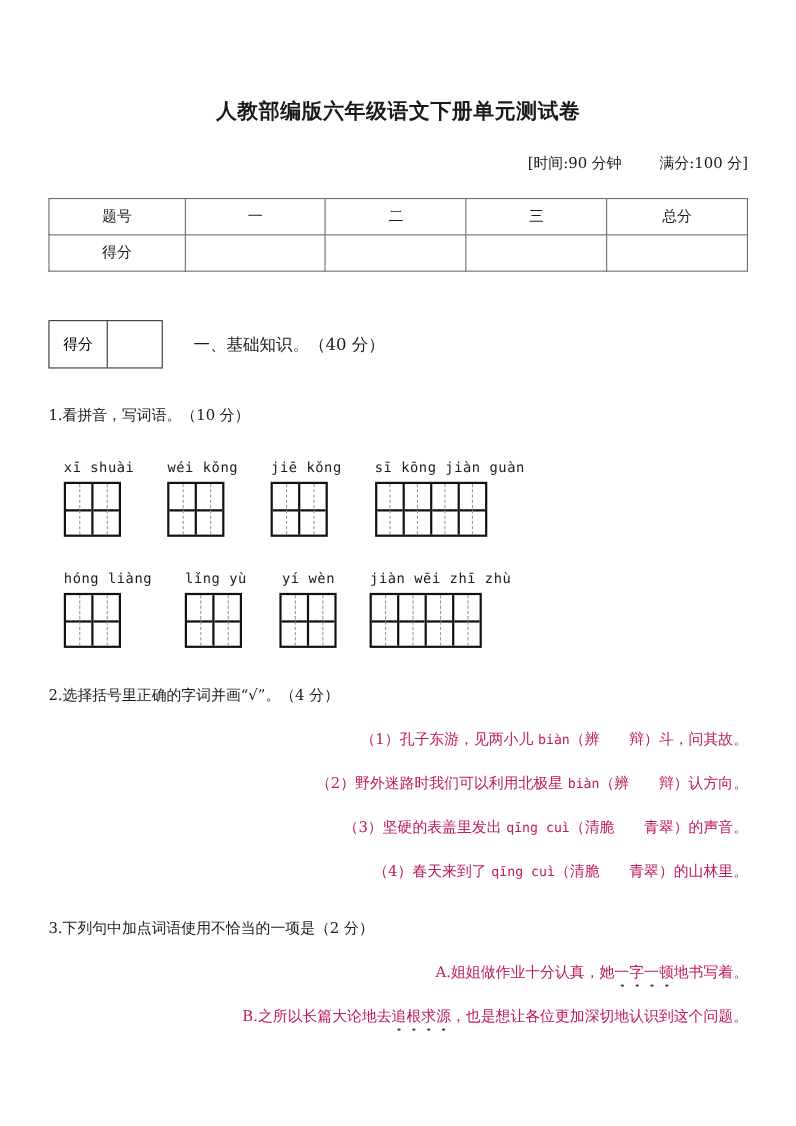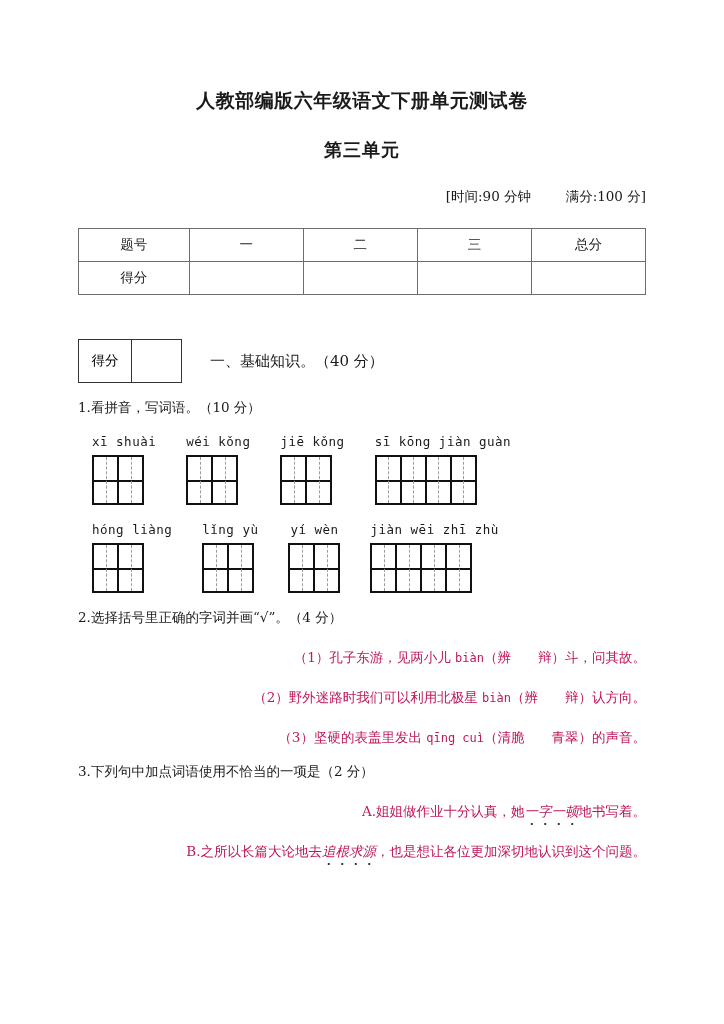--- a/index.html
+++ b/index.html
@@ -14,21 +14,21 @@
     font-family: "DejaVu Serif", "Liberation Serif", serif;
     color: #000000;
     overflow: hidden;
   }
   .page {
     position: absolute;
     left: 0; top: 0;
     width: 724px;
     height: 1024px;
     box-sizing: border-box;
-    padding: 0 78px;
+    padding: 0 44px;
   }
 
   
   .doc-title {
     text-align: center;
     font-size: 19px;
     font-weight: 700;
     letter-spacing: 0.5px;
     margin-top: 88px;
     color: #1a1a1a;
@@ -91,55 +91,54 @@
   .defen-box .cell-blank { flex: 1; }
   .section-title {
     margin-left: 28px;
     font-size: 15px;
     color: #1a1a1a;
   }
 
   
   .q-title {
     font-size: 13.5px;
-    margin-top: 16px;
+    margin-top: 34px;
     color: #1a1a1a;
   }
   .q-sub {
     font-size: 13.5px;
     margin-top: 22px;
     margin-left: 18px;
     color: #be185d;
     text-align: right;
   }
   .pinyin-inline {
     font-family: "DejaVu Sans Mono", "Liberation Mono", monospace;
     font-size: 12px;
   }
   .dotted {
     position: relative;
     display: inline-block;
-    font-style: italic;
   }
   .dotted::after {
     content: "";
     position: absolute;
     left: 0; right: 0;
     bottom: -4px;
     height: 2px;
     background-image: radial-gradient(circle at 50% 50%, #333 0, #333 1px, transparent 1.3px);
     background-size: 13.5px 2px;
     background-repeat: repeat-x;
     background-position: 0 0;
   }
 
   
   .word-row {
     display: flex;
-    margin-top: 17px;
+    margin-top: 30px;
     padding-left: 14px;
   }
   .word-group { margin-right: 30px; }
   .word-group:last-child { margin-right: 0; }
   .word-pinyin {
     font-family: "DejaVu Sans Mono", "Liberation Mono", monospace;
     font-size: 12.5px;
     letter-spacing: 0.5px;
     text-align: center;
     margin-bottom: 6px;
@@ -182,21 +181,20 @@
     top: 50%;
     border-top: 2px solid #111;
   }
 </style>
 </head>
 <body>
 
 <div class="page">
 
   <div class="doc-title">人教部编版六年级语文下册单元测试卷</div>
-  <div class="doc-subtitle">第三单元</div>
   <div class="doc-meta">
     <span>[时间:90 分钟</span>
     <span class="gap"></span>
     <span>满分:100 分]</span>
   </div>
 
   <table class="score-table">
     <tbody>
         <tr>
       <td class="label">题号</td>
@@ -328,20 +326,21 @@
           </div>
         </div>
       </div>
     </div>
 
   <div class="q-title">2.选择括号里正确的字词并画“√”。（4 分）</div>
   <div id="q2-items">
       <div class="q-sub"><span>（1）</span><span>孔子东游，见两小儿 </span><span class="pinyin-inline">biàn</span><span>（辨　　辩）</span><span>斗，问其故。</span></div>
       <div class="q-sub"><span>（2）</span><span>野外迷路时我们可以利用北极星 </span><span class="pinyin-inline">biàn</span><span>（辨　　辩）</span><span>认方向。</span></div>
       <div class="q-sub"><span>（3）</span><span>坚硬的表盖里发出 </span><span class="pinyin-inline">qīng cuì</span><span>（清脆　　青翠）</span><span>的声音。</span></div>
+      <div class="q-sub"><span>（4）</span><span>春天来到了 </span><span class="pinyin-inline">qīng cuì</span><span>（清脆　　青翠）</span><span>的山林里。</span></div>
     </div>
 
   <div class="q-title">3.下列句中加点词语使用不恰当的一项是（2 分）</div>
   <div id="q3-options">
       <div class="q-sub"><span>A.</span><span>姐姐做作业十分认真，她</span><span class="dotted">一字一顿</span><span>地书写着。</span></div>
       <div class="q-sub"><span>B.</span><span>之所以长篇大论地去</span><span class="dotted">追根求源</span><span>，也是想让各位更加深切地认识到这个问题。</span></div>
     </div>
 
 </div>
 

